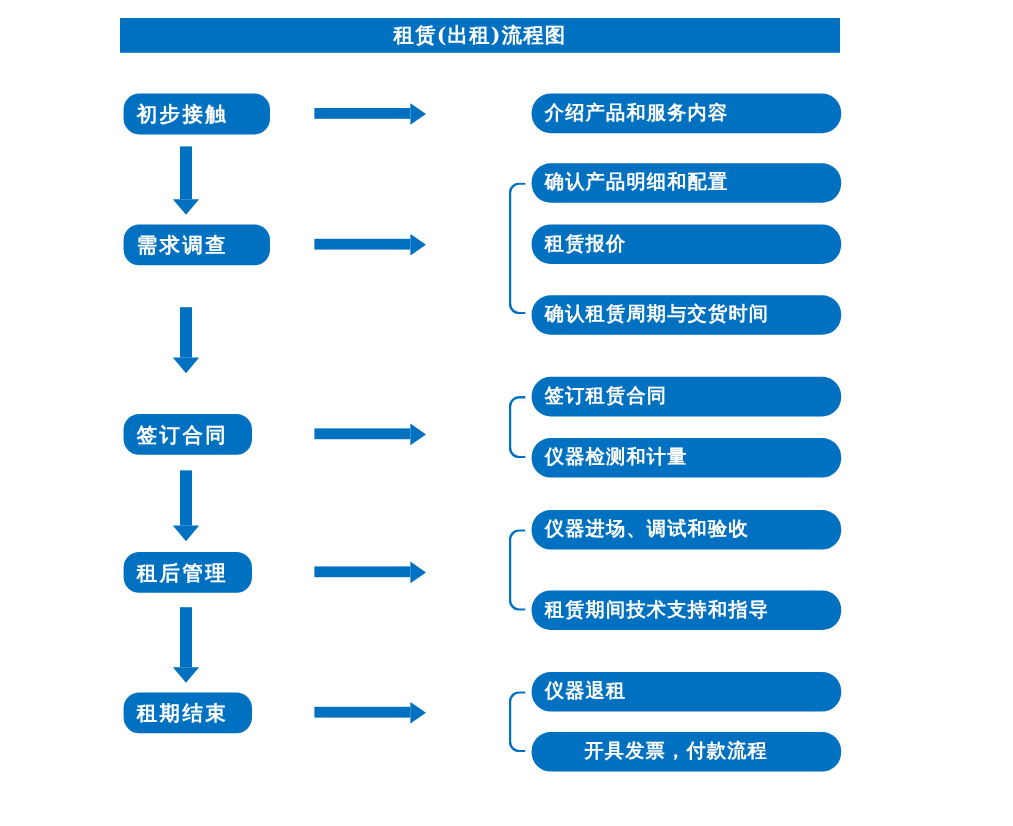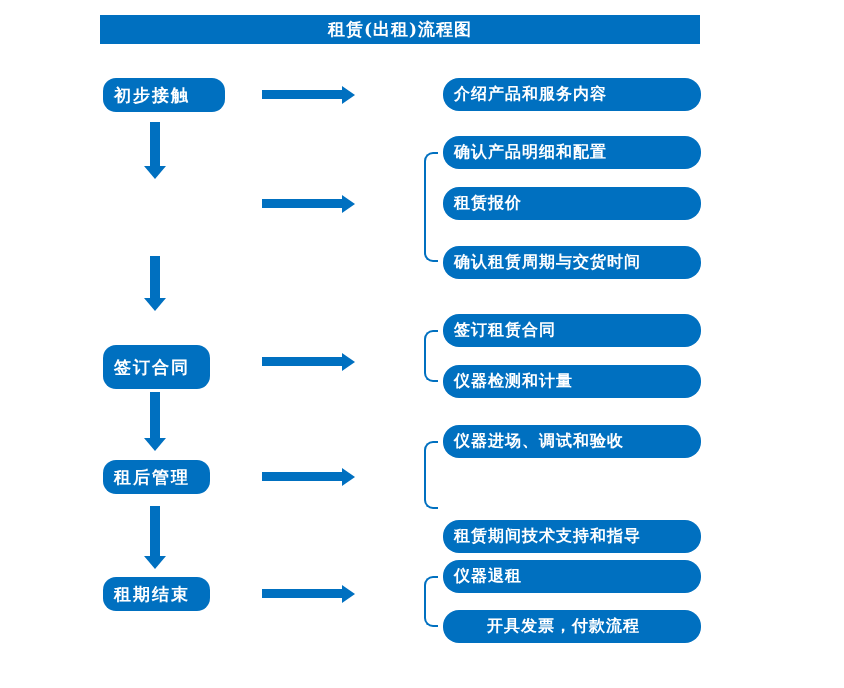--- a/index.html
+++ b/index.html
@@ -53,21 +53,24 @@
 
 <div class="canvas">
 
   <div class="title-bar">
     <span>租赁(出租)流程图</span>
   </div>
 
   <div class="box step-box" style="left:103px; top:78px;  width:122px; height:34px;">
     <span>初步接触</span>
   </div>
-  <div class="box step-box" style="left:103px; top:345px; width:107px; height:44px;">
+  <div class="box step-box" style="left:103px; top:187px; width:122px; height:34px;">
+    <span>需求调查</span>
+  </div>
+  <div class="box step-box" style="left:103px; top:345px; width:107px; height:34px;">
     <span>签订合同</span>
   </div>
   <div class="box step-box" style="left:103px; top:460px; width:107px; height:34px;align-items:center;">
     <span>租后管理</span>
   </div>
   <div class="box step-box" style="left:103px; top:577px; width:107px; height:34px;">
     <span>租期结束</span>
   </div>
 
   <div class="v-arrow" style="top:122px; height:44px;"></div>
@@ -103,21 +106,21 @@
   <div class="box output-box" style="top:314px;">
     <span>签订租赁合同</span>
   </div>
   <div class="box output-box" style="top:365px;">
     <span>仪器检测和计量</span>
   </div>
 
   <div class="box output-box" style="top:425px;">
     <span>仪器进场、调试和验收</span>
   </div>
-  <div class="box output-box" style="top:520px;">
+  <div class="box output-box" style="top:492px;">
     <span>租赁期间技术支持和指导</span>
   </div>
 
   <div class="box output-box" style="top:560px;align-items:center;">
     <span>仪器退租</span>
   </div>
   <div class="box output-box" style="top:610px;padding-left:44px;">
     <span>开具发票，付款流程</span>
   </div>
 

